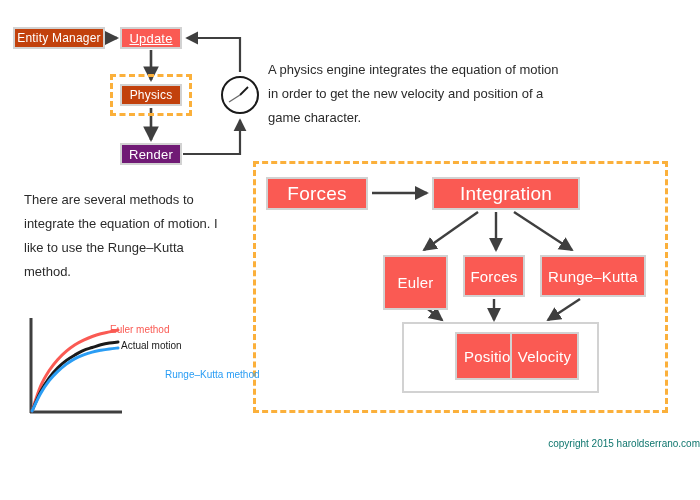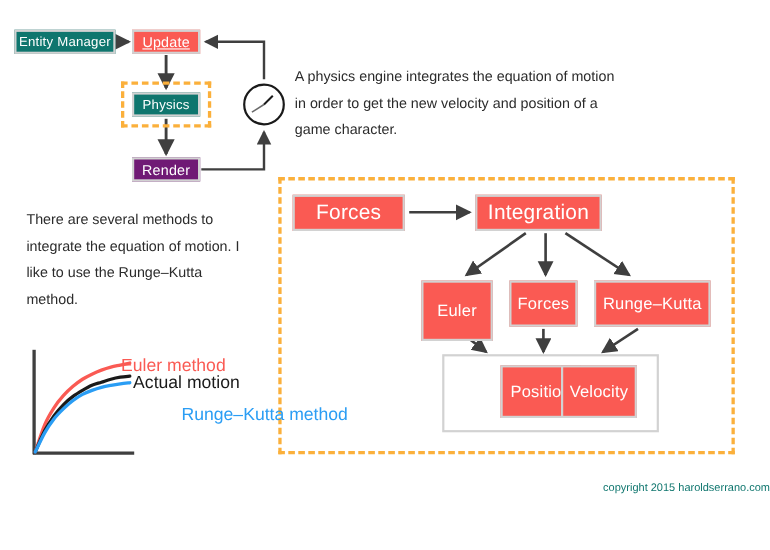--- a/index.html
+++ b/index.html
@@ -25,21 +25,21 @@
     display: flex;
     align-items: center;
     justify-content: center;
     color: #ffffff;
     border: 2px solid #d2d2d2;
     letter-spacing: 0.2px;
     white-space: nowrap;
   }
   .node.red   { background: #fa5a53; }
   .node.blue  { background: #701a75; }
-  .node.black { background: #0f766e; }
+  .node.black { background: #c2410c; }
 
   
   #entity-manager { left: 13px;  top: 27px;  width: 92px;  height: 22px; font-size: 12px; }
   #update-node    { left: 120px; top: 27px;  width: 62px;  height: 22px; font-size: 13px; text-decoration: underline; }
   #physics-node   { left: 120px; top: 84px;  width: 62px;  height: 22px; font-size: 12px; }
   #render-node    { left: 120px; top: 143px; width: 62px;  height: 22px; font-size: 13px; }
 
   #physics-dashed {
     position: absolute;
     left: 110px; top: 74px;
@@ -50,21 +50,21 @@
 
   
   #integration-panel {
     position: absolute;
     left: 253px; top: 161px;
     width: 415px; height: 252px;
     border: 3px dashed #fbb03b;
     box-sizing: border-box;
   }
   #forces-node      { left: 266px; top: 177px; width: 102px; height: 33px; font-size: 19px; }
-  #integration-node { left: 432px; top: 177px; width: 115px; height: 33px; font-size: 19px; }
+  #integration-node { left: 432px; top: 177px; width: 148px; height: 33px; font-size: 19px; }
   #euler-node       { left: 383px; top: 255px; width: 65px;  height: 55px; font-size: 15px; }
   #verlet-node      { left: 463px; top: 255px; width: 62px;  height: 42px; font-size: 15px; }
   #rk-node          { left: 540px; top: 255px; width: 106px; height: 42px; font-size: 15px; }
 
   #state-group {
     position: absolute;
     left: 402px; top: 322px;
     width: 197px; height: 71px;
     border: 2px solid #d2d2d2;
     box-sizing: border-box;
@@ -88,21 +88,21 @@
     left: 0; top: 438px;
     width: 700px;
     text-align: right;
     color: #0f766e;
     font-size: 10px;
   }
 
   
   .legend-label {
     position: absolute;
-    font-size: 16px;
+    font-size: 10px;
     white-space: nowrap;
   }
   #legend-euler  { left: 110px; top: 324px; color: #fa5a53; }
   #legend-actual { left: 121px; top: 340px; color: #1a1a1a; }
   #legend-rk     { left: 117px; top: 369px; color: #2a9df4; padding-left: 48px; }
 
   svg { position: absolute; left: 0; top: 0; overflow: visible; }
 </style>
 </head>
 <body>

